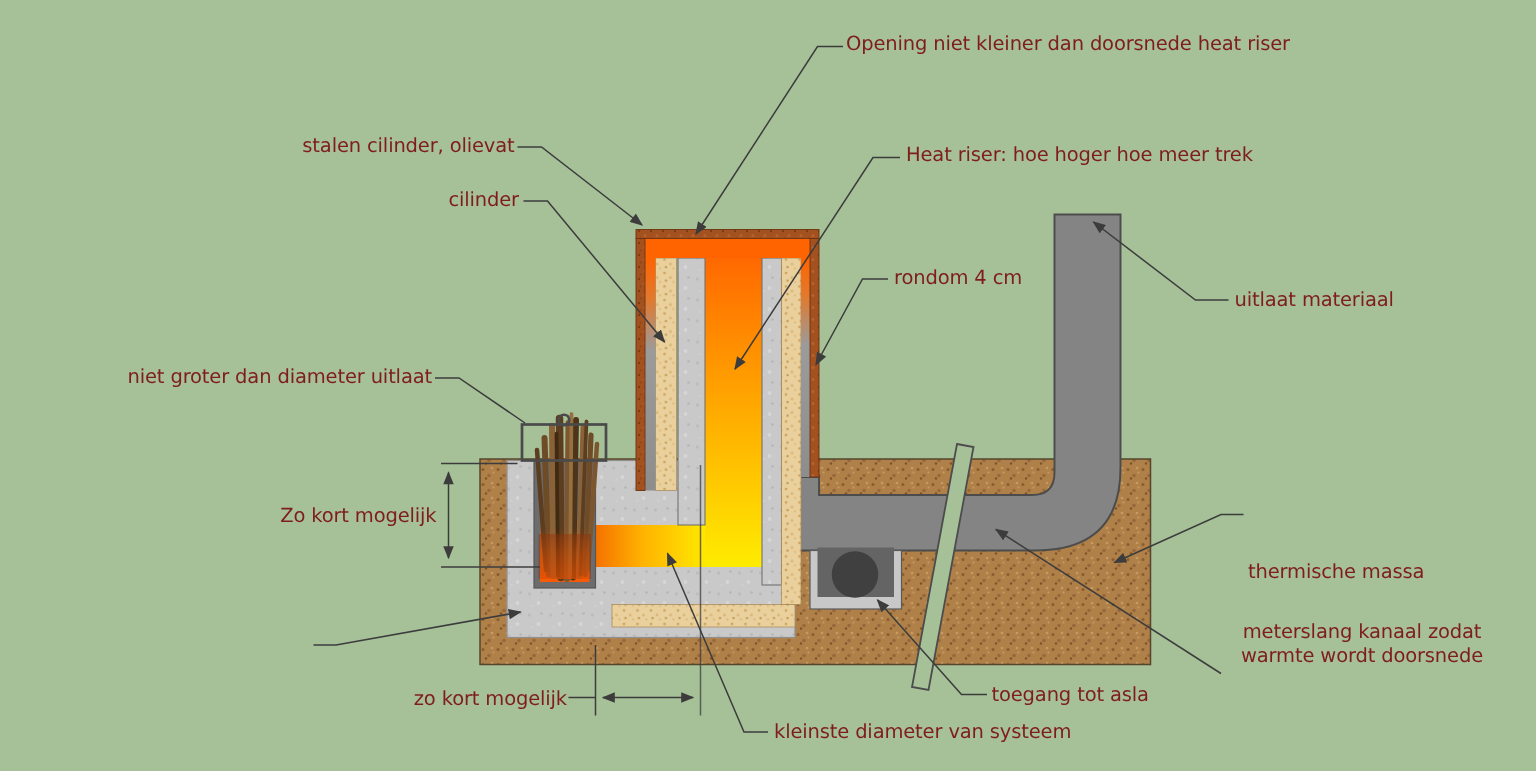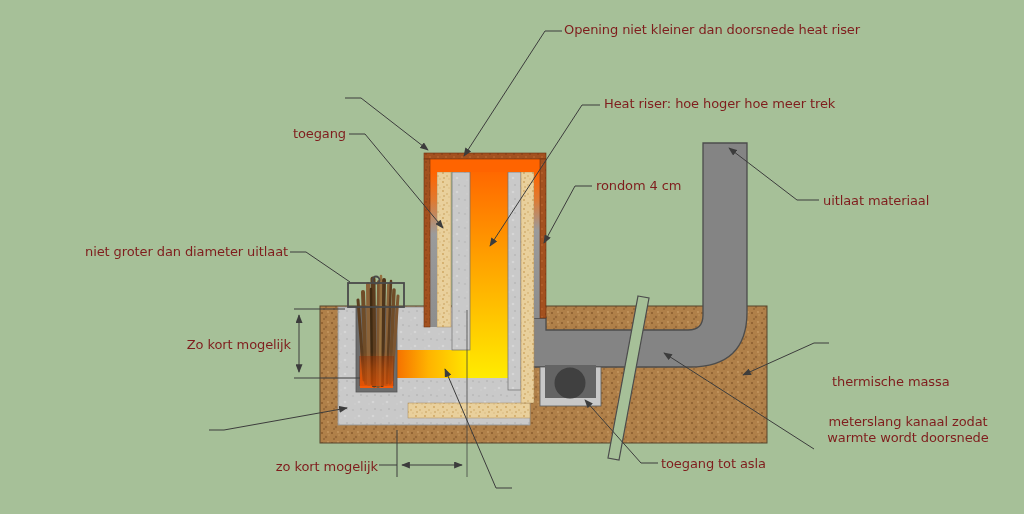--- a/index.html
+++ b/index.html
@@ -165,27 +165,29 @@
     <polyline points="290,252 306,252 350,282"></polyline>
     <polyline points="209,430 224,430 347,408" marker-end="url(#arr)"></polyline>
     <polyline points="512,488 496,488 445,369" marker-end="url(#arr)"></polyline>
     <polyline points="658,463 641,463 585,400" marker-end="url(#arr)"></polyline>
     <polyline points="814,449 664,353" marker-end="url(#arr)"></polyline>
     <polyline points="829,343 814,343 743,375" marker-end="url(#arr)"></polyline>
   </g>
 </svg>
 
 <div class="lbl" id="lbl-opening">Opening niet kleiner dan doorsnede heat riser</div>
-<div class="lbl r" id="lbl-isolatie">toegang</div>
+<div class="lbl r" id="lbl-stalen">stalen cilinder, olievat</div>
+<div class="lbl r" id="lbl-isolatie">cilinder</div>
 <div class="lbl" id="lbl-heatriser">Heat riser: hoe hoger hoe meer trek</div>
 <div class="lbl" id="lbl-rondom">rondom 4 cm</div>
 <div class="lbl" id="lbl-uitlaat">uitlaat materiaal</div>
 <div class="lbl r" id="lbl-nietgroter">niet groter dan diameter uitlaat</div>
 <div class="lbl r" id="lbl-zokortv">Zo kort mogelijk</div>
 <div class="lbl r" id="lbl-zokorth">zo kort mogelijk</div>
+<div class="lbl" id="lbl-kleinste">kleinste diameter van systeem</div>
 <div class="lbl" id="lbl-toegang">toegang tot asla</div>
 <div class="lbl" id="lbl-meterslang">
   <span style="display:block">meterslang kanaal zodat</span>
   <span style="display:block">warmte wordt doorsnede</span>
 </div>
 <div class="lbl" id="lbl-thermische">thermische massa</div>
 
 </div>
 
 </body></html>

